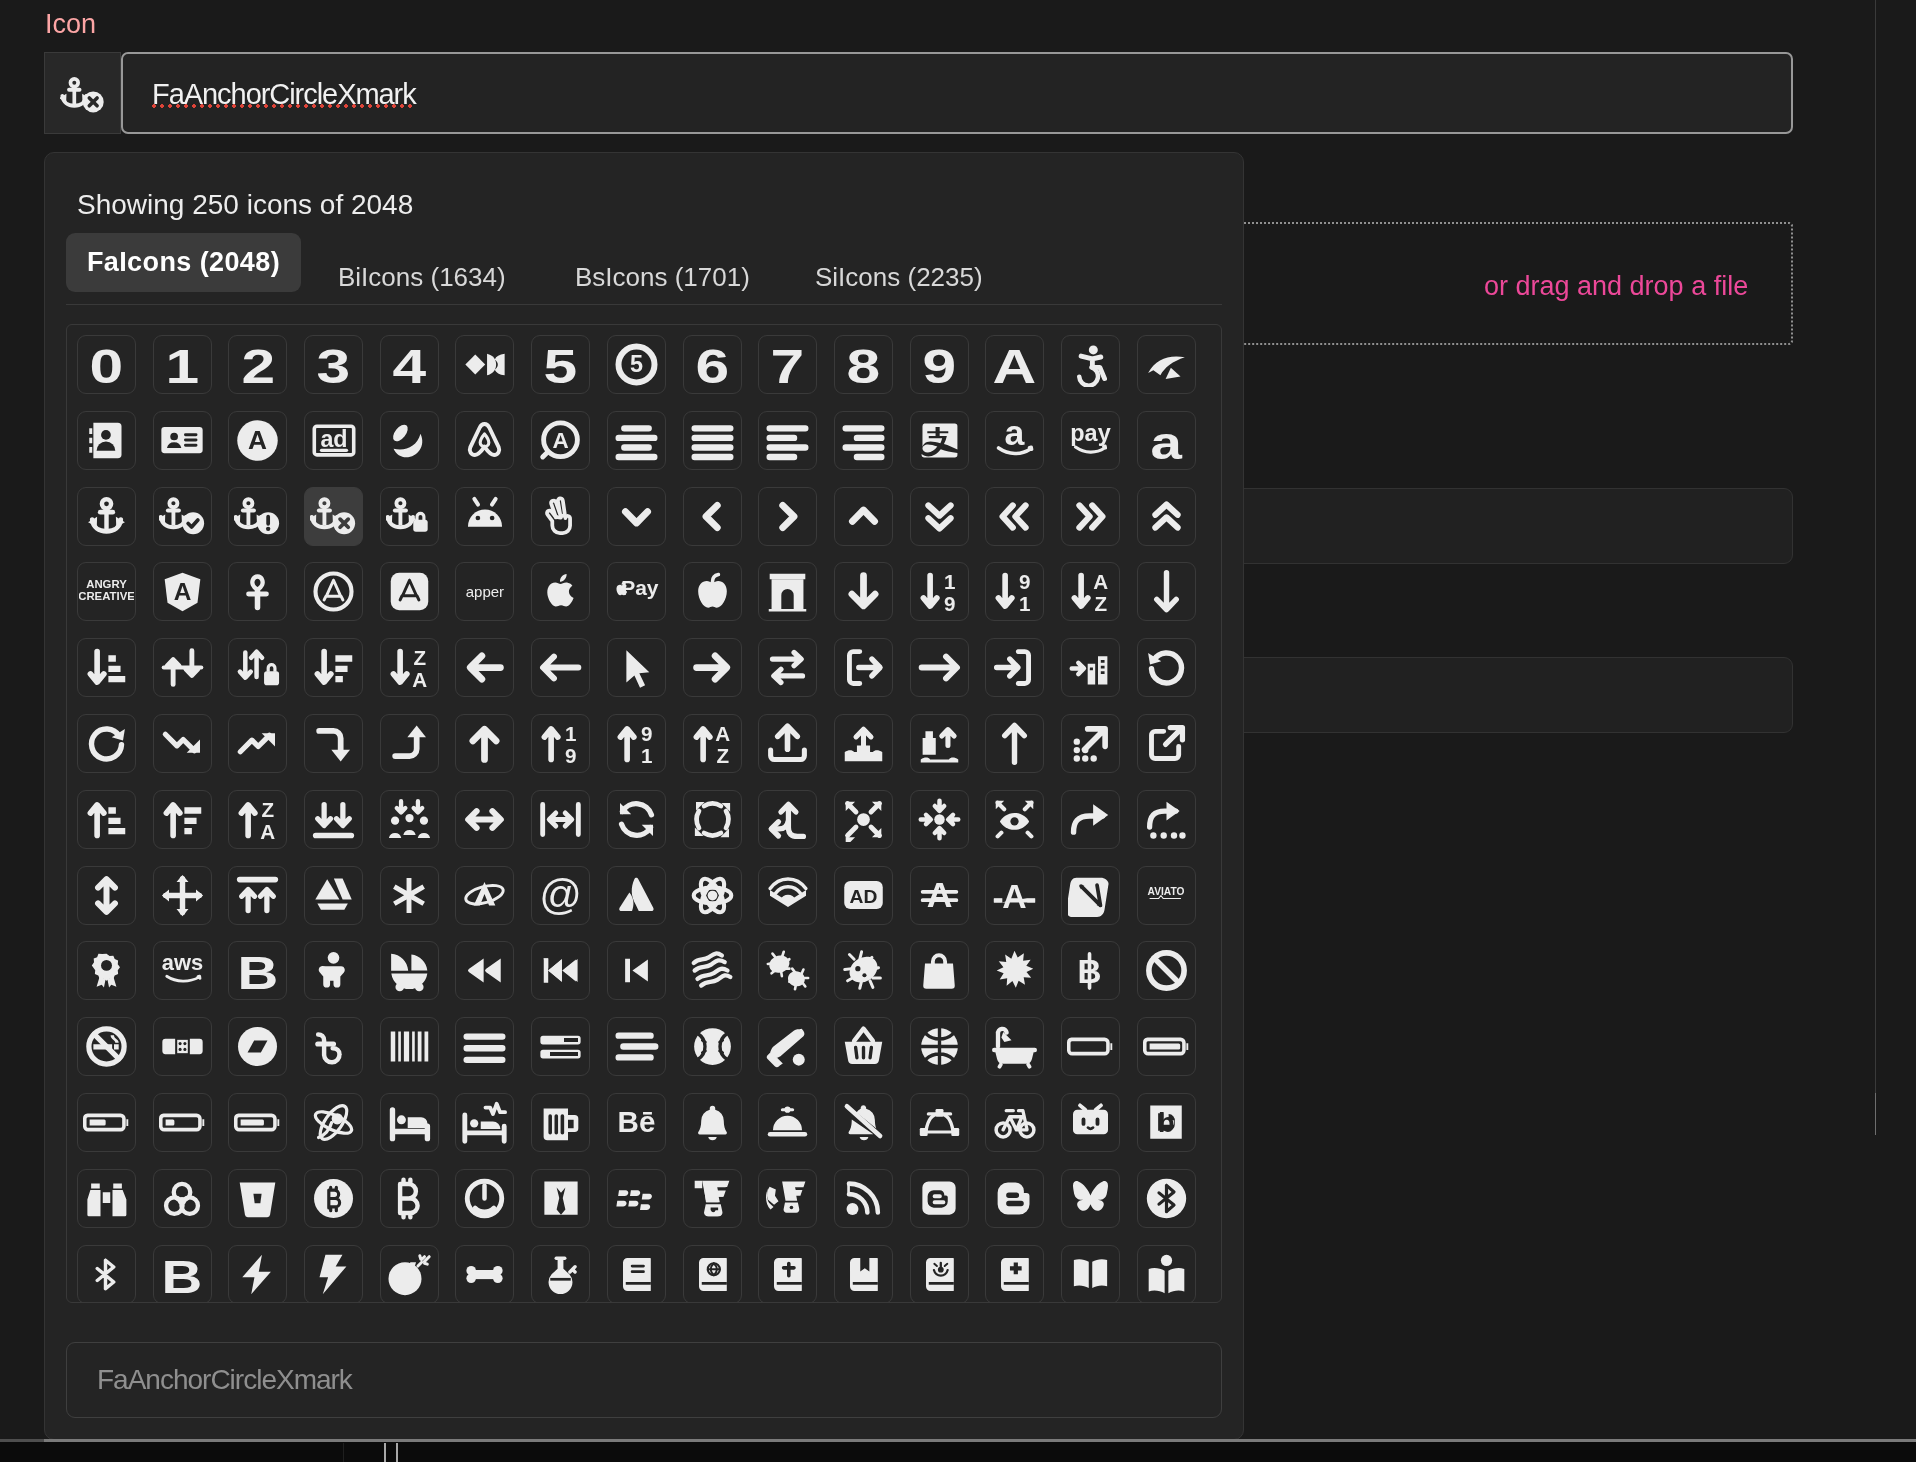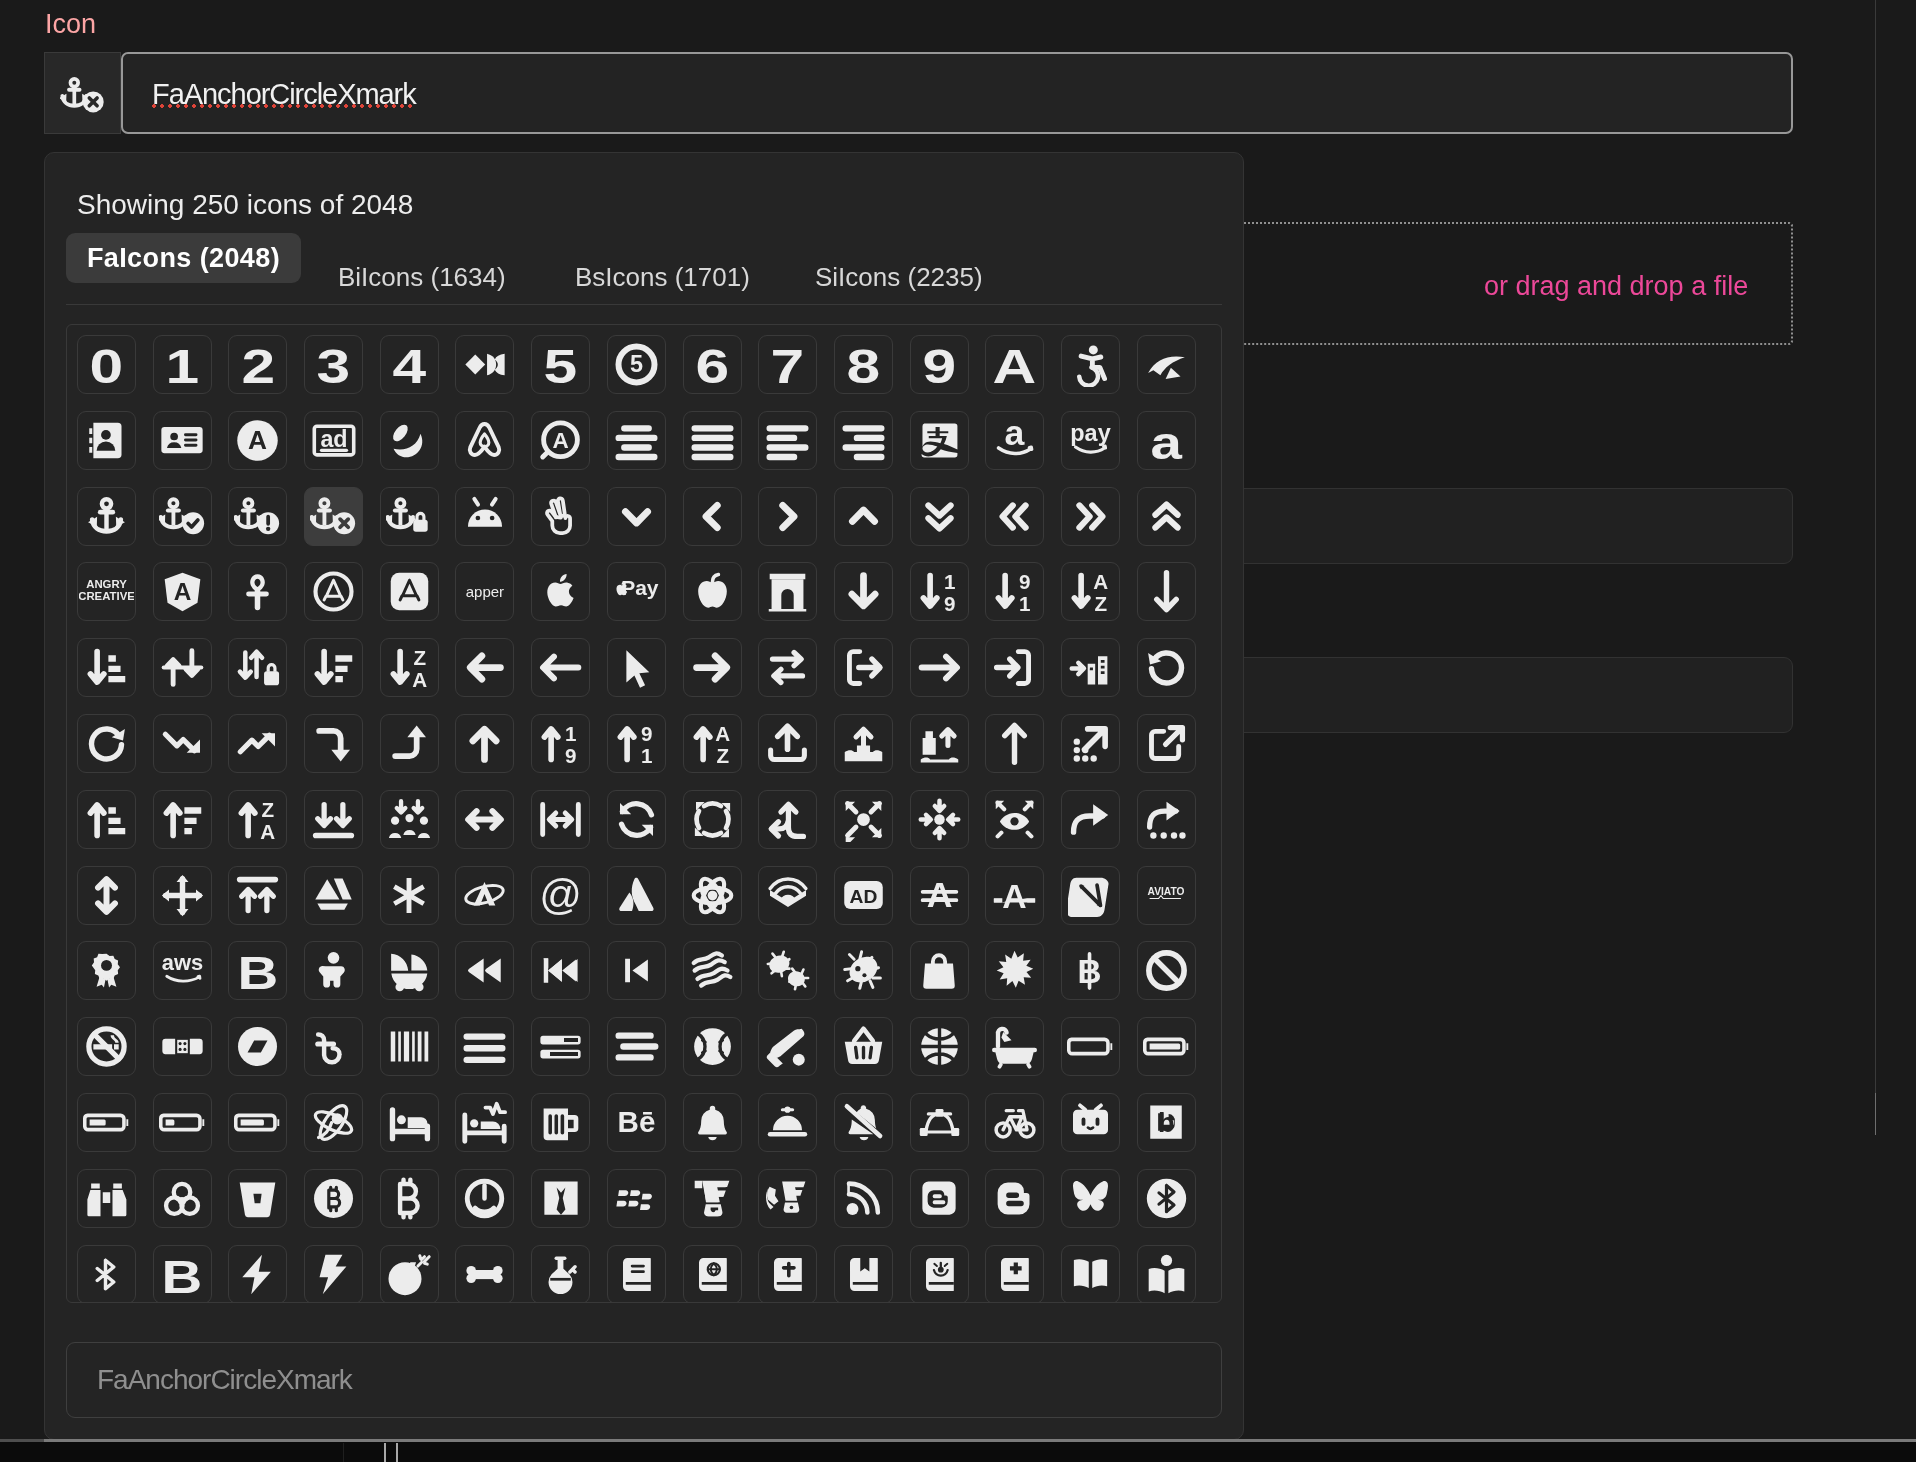--- a/index.html
+++ b/index.html
@@ -12,21 +12,21 @@
  border-radius:7px;color:#f1f1f1;font-size:29px;letter-spacing:-1.05px;line-height:81px;padding-left:29px}
 #reddots{left:152px;top:104px;width:262px;height:3.5px;
  background:radial-gradient(circle at 2px 1.75px,#dd4338 1.6px,rgba(0,0,0,0) 1.9px);background-size:8px 3.5px;background-repeat:repeat-x}
 #dropzone{left:1000px;top:222px;width:793px;height:123px;border:2px dotted #909090;border-radius:4px}
 #droptext{left:1484px;top:271px;width:300px;font-size:27px;color:#ec4899}
 .rfield{left:1000px;width:793px;height:76px;background:#212121;border:1px solid #323232;border-radius:9px}
 #vline{left:1875px;top:0;width:1px;height:1135px;background:#3a3a3a}
 #vline2{left:1875px;top:1093px;width:1px;height:42px;background:#6e6e6e}
 #panel{left:44px;top:152px;width:1200px;height:1288px;background:#242424;border:1px solid #343434;border-radius:10px}
 #showing{left:77px;top:189px;font-size:28px;color:#ededed}
-#seltab{left:66px;top:233px;width:235px;height:50px;background:#3b3b3b;border-radius:9px;
+#seltab{left:66px;top:233px;width:235px;height:59px;background:#3b3b3b;border-radius:9px;
  display:flex;align-items:center;justify-content:center;font-size:27px;font-weight:bold;letter-spacing:.4px;color:#fff}
 .tab{top:262px;font-size:26px;color:#d8d8d8}
 #divider{left:66px;top:304px;width:1156px;height:1px;background:#393939}
 #gridbox{left:66px;top:324px;width:1156px;height:979px;border:1px solid #393939;border-radius:6px;
  overflow:hidden;padding:10px 10px}
 #grid{display:grid;grid-template-columns:repeat(15,59px);grid-auto-rows:59px;column-gap:16.7px;row-gap:16.8px}
 .c{width:59px;height:59px;border:1.5px solid #3a3a3a;border-radius:9px;background:#242424;
  display:flex;align-items:center;justify-content:center;color:#ececec;overflow:hidden}
 .c.sel{background:#3d3d3d;border-color:#3d3d3d}
 .c svg{display:block}

